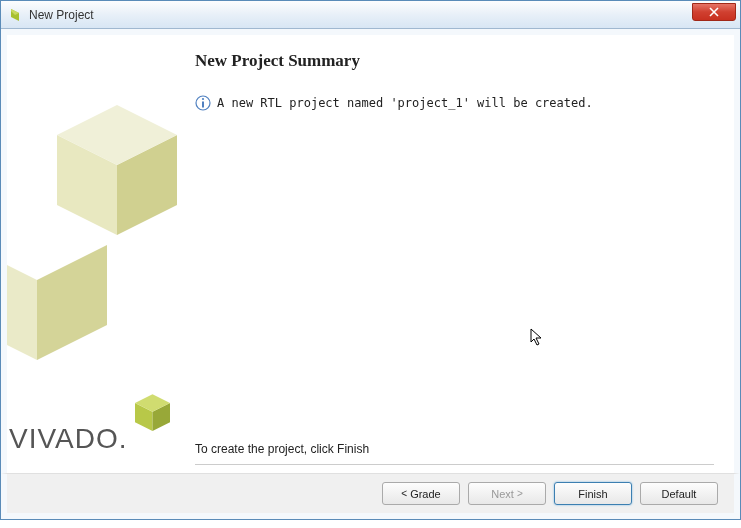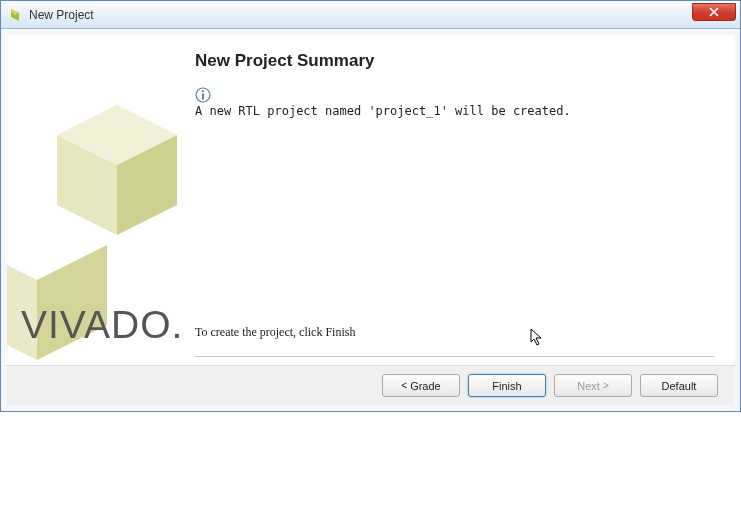--- a/index.html
+++ b/index.html
@@ -1,40 +1,40 @@
 <!DOCTYPE html>
 <html><head>
   <meta charset="utf-8">
   <style>
     * { box-sizing: border-box; margin: 0; padding: 0; }
     body { font-family: "SimSun", "NSimSun", monospace; font-size: 12px; background: #fff; width: 741px; height: 528px; overflow: hidden; position: relative; }
     
-    .window { width: 741px; height: 412px; border: 1px solid #5a8bb8; background: #c2410c; display: flex; flex-direction: column; }
+    .window { width: 741px; height: 520px; border: 1px solid #5a8bb8; background: #c2410c; display: flex; flex-direction: column; }
     
     .titlebar { height: 28px; background: linear-gradient(to bottom, #fdfdfe, #e8f0f8 50%, #d8e6f4); display: flex; align-items: center; padding-left: 6px; border-bottom: 1px solid #a0b8d0; position: relative; }
     .titlebar-icon { width: 16px; height: 16px; margin-right: 6px; }
     .titlebar-text { font-family: "Segoe UI", Tahoma, sans-serif; font-size: 12px; color: #333; }
     .close-btn { position: absolute; right: 4px; top: 2px; width: 44px; height: 18px; background: linear-gradient(to bottom, #e67466, #d04030 50%, #c83020); border: 1px solid #a02818; border-radius: 0 0 3px 3px; display: flex; align-items: center; justify-content: center; }
     .close-btn svg { width: 10px; height: 10px; }
     
     .content-area { flex: 1; display: flex; background: #fff; border: 6px solid #f4f8fc; border-bottom: none; }
     
     .sidebar { width: 180px; background: #fff; position: relative; overflow: hidden; }
     .sidebar-graphics { position: absolute; inset: 0; }
-    .vivado-text { position: absolute; bottom: 18px; left: 14px; font-family: "Arial Narrow", Arial, sans-serif; font-size: 39px; letter-spacing: 1px; color: #555; font-weight: 300; }
+    .vivado-text { position: absolute; bottom: 18px; left: 2px; font-family: "Arial Narrow", Arial, sans-serif; font-size: 28px; letter-spacing: 1px; color: #555; font-weight: 300; }
     
     .main { flex: 1; padding: 16px 20px 8px 8px; display: flex; flex-direction: column; }
-    .heading { font-family: Liberation Sans, sans-serif; font-size: 17px; font-weight: bold; color: #222; margin-bottom: 16px; }
+    .heading { font-family: Liberation Serif, serif; font-size: 17px; font-weight: bold; color: #222; margin-bottom: 24px; }
     
-    .info-block { display: flex; margin-bottom: 20px; flex-direction: column; }
+    .info-block { display: flex; margin-bottom: 20px; }
     .info-icon { width: 16px; height: 16px; margin-right: 6px; flex-shrink: 0; }
     .info-text { font-family: "SimSun", "NSimSun", monospace; font-size: 12px; color: #222; line-height: 16px; white-space: pre; }
     
     .spacer { flex: 1; }
-    .footer-text { font-family: Liberation Serif, serif; font-size: 12px; color: #222; margin-top: 8px; margin-bottom: 12px; }
+    .footer-text { font-family: Liberation Sans, sans-serif; font-size: 12px; color: #222; margin-top: 8px; margin-bottom: 4px; }
     
     .button-bar { height: 46px; background: #f0f0f0; border-top: 1px solid #ddd; display: flex; align-items: center; justify-content: flex-end; padding-right: 16px; gap: 8px; border: 6px solid #f4f8fc; border-top: 1px solid #e0e0e0; }
     .btn { min-width: 78px; height: 23px; font-family: Tahoma, sans-serif; font-size: 11px; background: linear-gradient(to bottom, #fdfdfd, #e8e8e8); border: 1px solid #aaa; border-radius: 3px; display: inline-flex; align-items: center; justify-content: center; gap: 3px; color: #222; }
     .btn.disabled { color: #999; }
     .btn.primary { border: 1px solid #3c7fb1; box-shadow: 0 0 2px #6bb0e0; }
     .btn .arrow { font-size: 10px; }
     
     .cursor { position: absolute; left: 530px; top: 328px; width: 14px; height: 20px; pointer-events: none; }
     
     .hr-line { border: none; border-top: 1px solid #ccc; margin: 4px 0 0 0; }
@@ -101,26 +101,26 @@
       <div class="footer-text">To create the project, click Finish</div>
       <hr class="hr-line">
     </div>
   </div>
 
   <div class="button-bar">
     <button class="btn">
         <span class="arrow">&lt;</span> 
         <span>Grade</span>
       </button>
-    <button class="btn primary">
-        <span>Finish</span>
-      </button>
     <button class="btn disabled">
         <span>Next</span> 
         <span class="arrow">&gt;</span>
+      </button>
+    <button class="btn primary">
+        <span>Finish</span>
       </button>
     <button class="btn">
         <span>Default</span>
       </button>
   </div>
 </div>
 
 <svg class="cursor" viewBox="0 0 14 20">
   <path d="M1 1 L1 14 L4 11 L7 17 L9 16 L6 10 L11 10 Z" fill="#fff" stroke="#000" stroke-width="1"></path>
 </svg>

